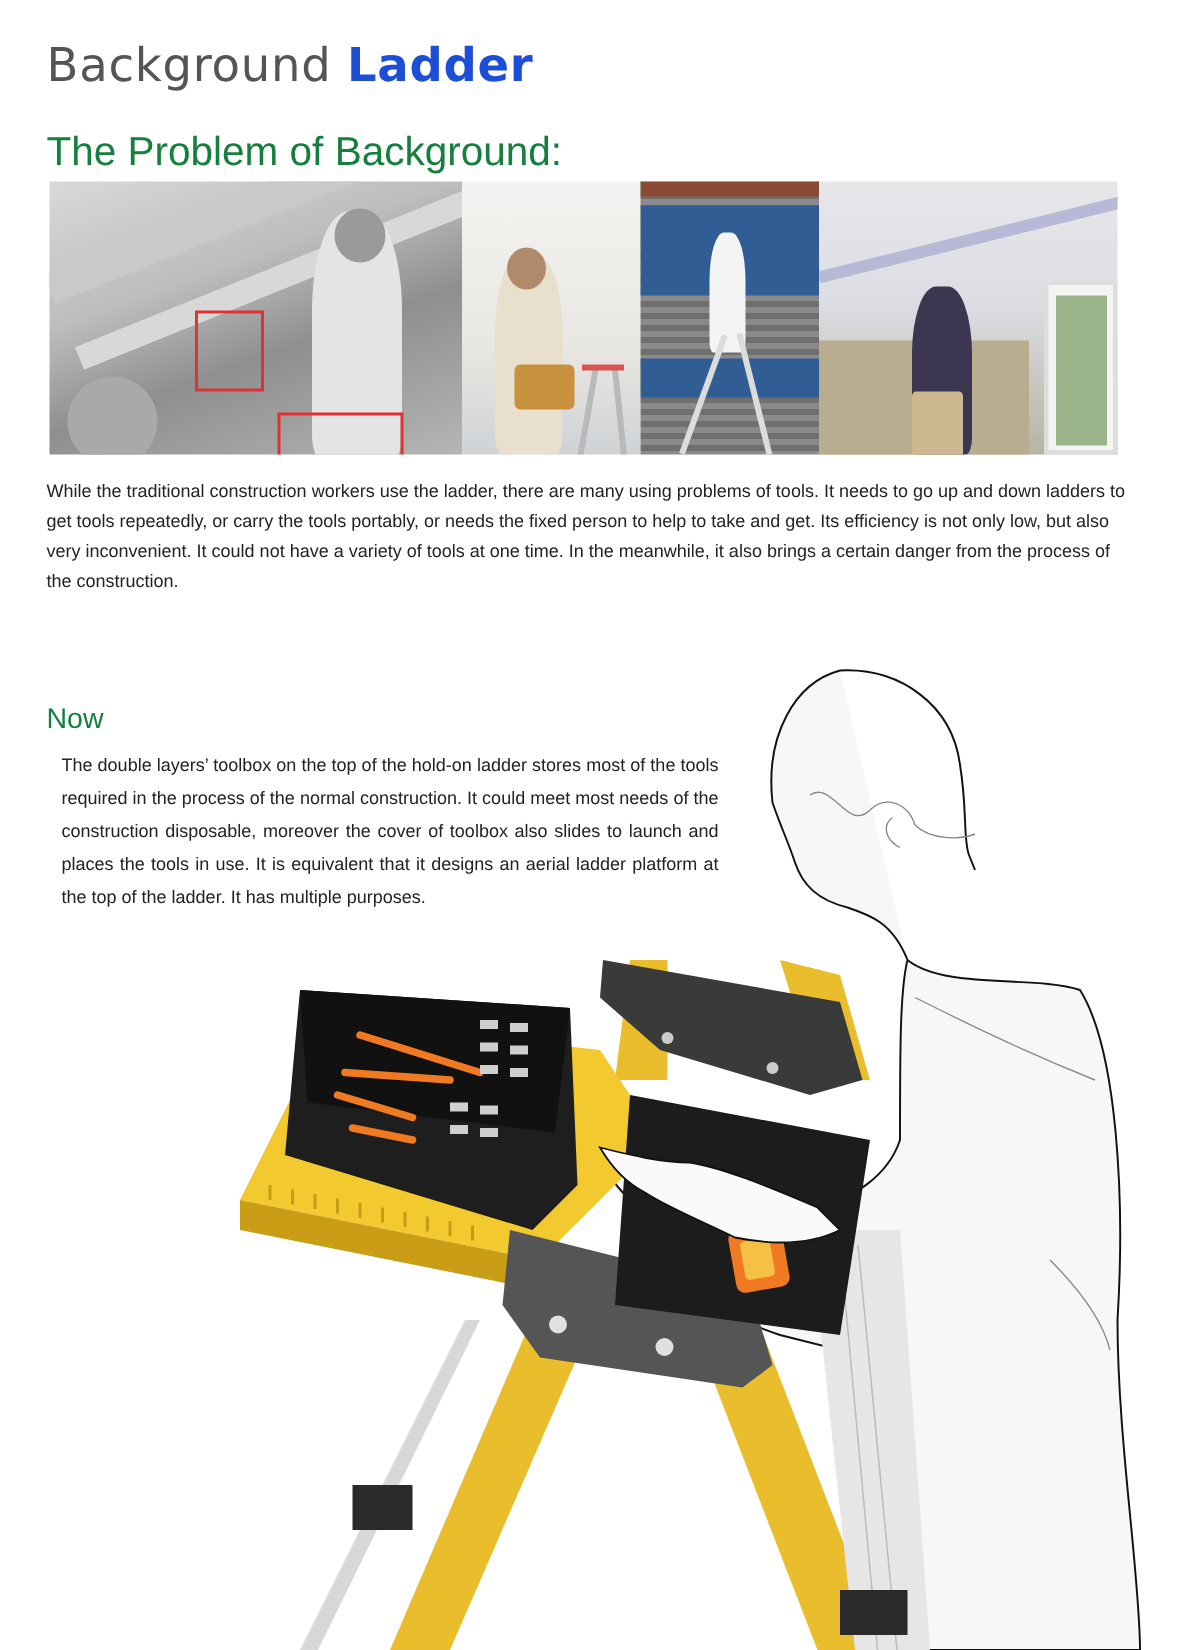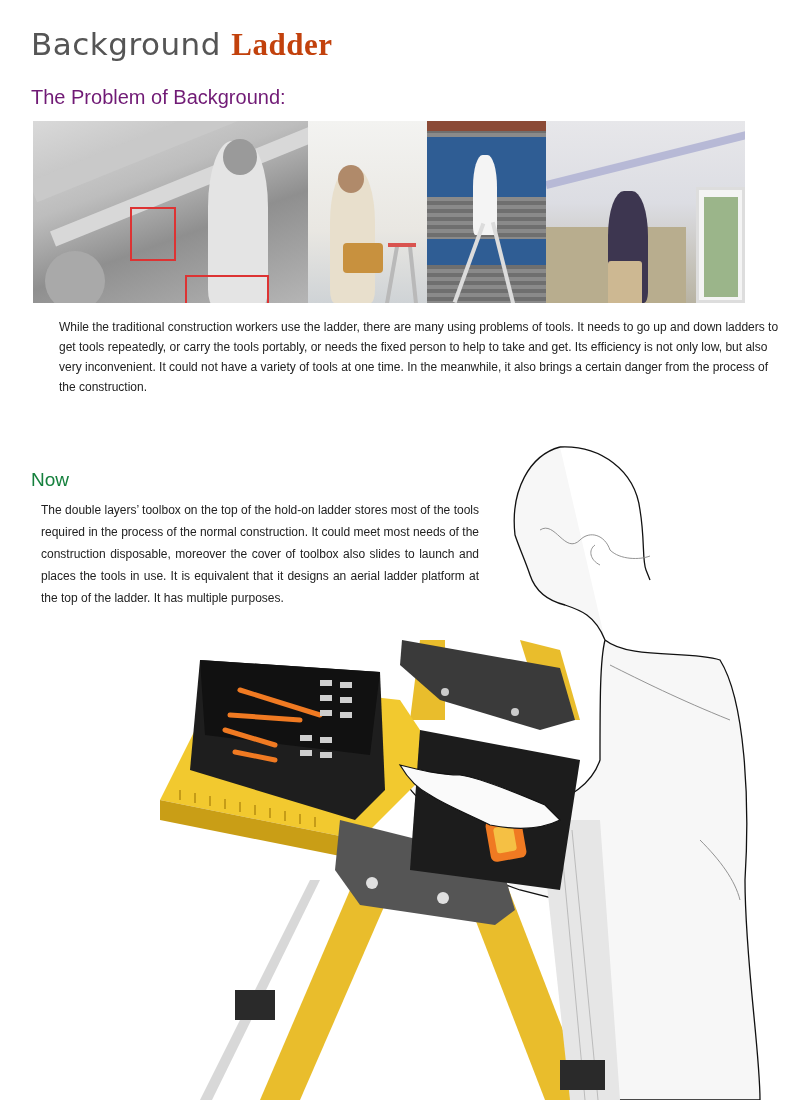--- a/index.html
+++ b/index.html
@@ -1,33 +1,33 @@
 <!DOCTYPE html>
 <html><head>
 <meta charset="utf-8">
 <style>
   html, body { margin: 0; padding: 0; background: #ffffff; }
   body { width: 800px; height: 1100px; position: relative; overflow: hidden;
          font-family: "Liberation Sans", sans-serif; color: #222; }
   .title { position: absolute; left: 31px; top: 26px; font-size: 31px; font-weight: 400;
            letter-spacing: 0.5px; color: #555; font-family: "DejaVu Sans", sans-serif; }
-  .title .accent { color: #c2410c; font-weight: 700; font-family: Liberation Serif, serif; }
-  .subtitle { position: absolute; left: 31px; top: 86px; font-size: 20px; color: #701a75; }
+  .title .accent { color: #1d4ed8; font-weight: 700; }
+  .subtitle { position: absolute; left: 31px; top: 86px; font-size: 27px; color: #15803d; }
   .photo-strip { position: absolute; left: 33px; top: 121px; width: 712px; height: 182px; display: flex; }
   .photo { height: 100%; position: relative; overflow: hidden; }
   .p1 { width: 275px; background: linear-gradient(160deg,#d9d9d9 0%,#bdbdbd 35%,#8f8f8f 60%,#b5b5b5 100%); }
   .p2 { width: 119px; background: linear-gradient(180deg,#f3f3f1 0%,#e9e7e2 60%,#cfd3d6 100%); }
   .p3 { width: 119px; background: repeating-linear-gradient(180deg,#6f6f6f 0 4px,#8a8a8a 4px 8px); }
   .p4 { width: 199px; background: linear-gradient(180deg,#e7e7ea 0%,#dcdde3 45%,#b8b3a2 100%); }
   .redbox { position: absolute; border: 2px solid #d33; }
   .beam { position: absolute; background: #c9c9c9; transform-origin: left center; }
   .person { position: absolute; border-radius: 40% 40% 10% 10%; }
   .ladder-leg { position: absolute; width: 4px; background: #c0c0c0; }
   .para { position: absolute; font-size: 12px; line-height: 20px; color: #222; }
-  .para1 { left: 31px; top: 317px; width: 720px; margin-left: 28px; }
+  .para1 { left: 31px; top: 317px; width: 720px; }
   .now { position: absolute; left: 31px; top: 469px; font-size: 19px; color: #15803d; }
   .para2 { left: 31px; top: 499px; width: 438px; line-height: 22px; text-align: justify; margin-left: 10px; }
   .illus { position: absolute; left: 0; top: 420px; width: 800px; height: 680px; }
 </style>
 </head>
 <body>
 
 <div class="title">
   <span>Background</span>
   <span class="accent">Ladder</span>

